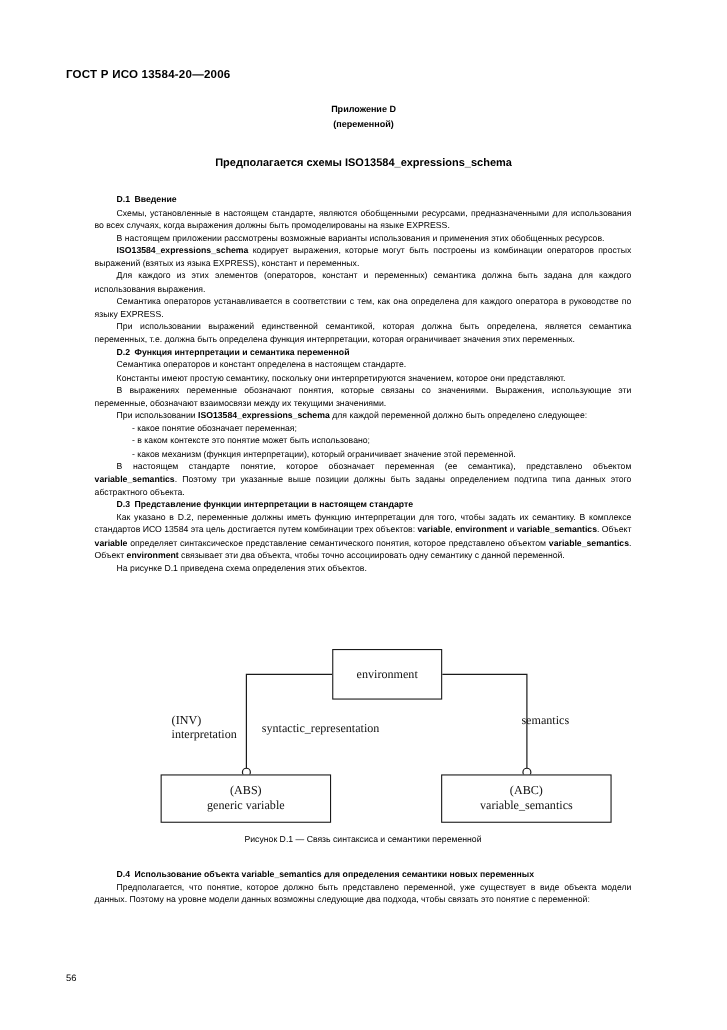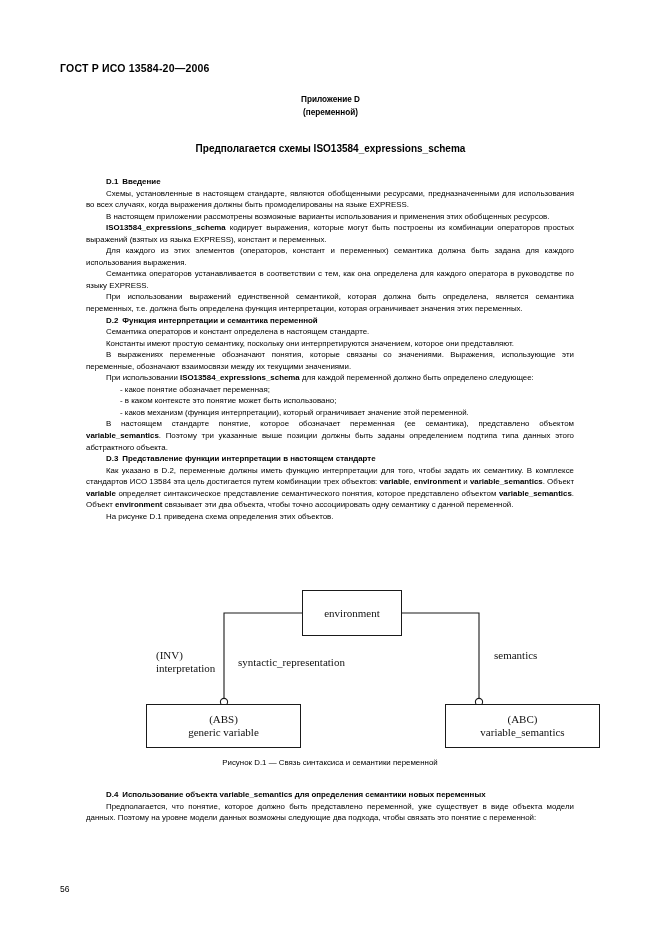--- a/index.html
+++ b/index.html
@@ -117,21 +117,20 @@
     left: 60px;
     top: 116px;
     width: 155px;
     height: 44px;
   }
   #box-variable-semantics {
     left: 315px;
     top: 116px;
     width: 155px;
     height: 44px;
-    margin-left: 44px;
   }
   .fig-label {
     position: absolute;
     font-family: "Liberation Serif", serif;
     font-size: 11px;
     line-height: 13px;
     color: #111111;
     white-space: nowrap;
   }
   #label-interpretation {
@@ -139,21 +138,20 @@
     top: 61px;
     width: 96px;
   }
   #label-syntactic {
     left: 152px;
     top: 68px;
   }
   #label-semantics {
     left: 388px;
     top: 61px;
-    margin-left: 20px;
   }
   .fig-caption {
     position: absolute;
     left: 0;
     top: 170px;
     width: 488px;
     text-align: center;
     font-size: 7.9px;
     font-family: "Liberation Sans", sans-serif;
   }

